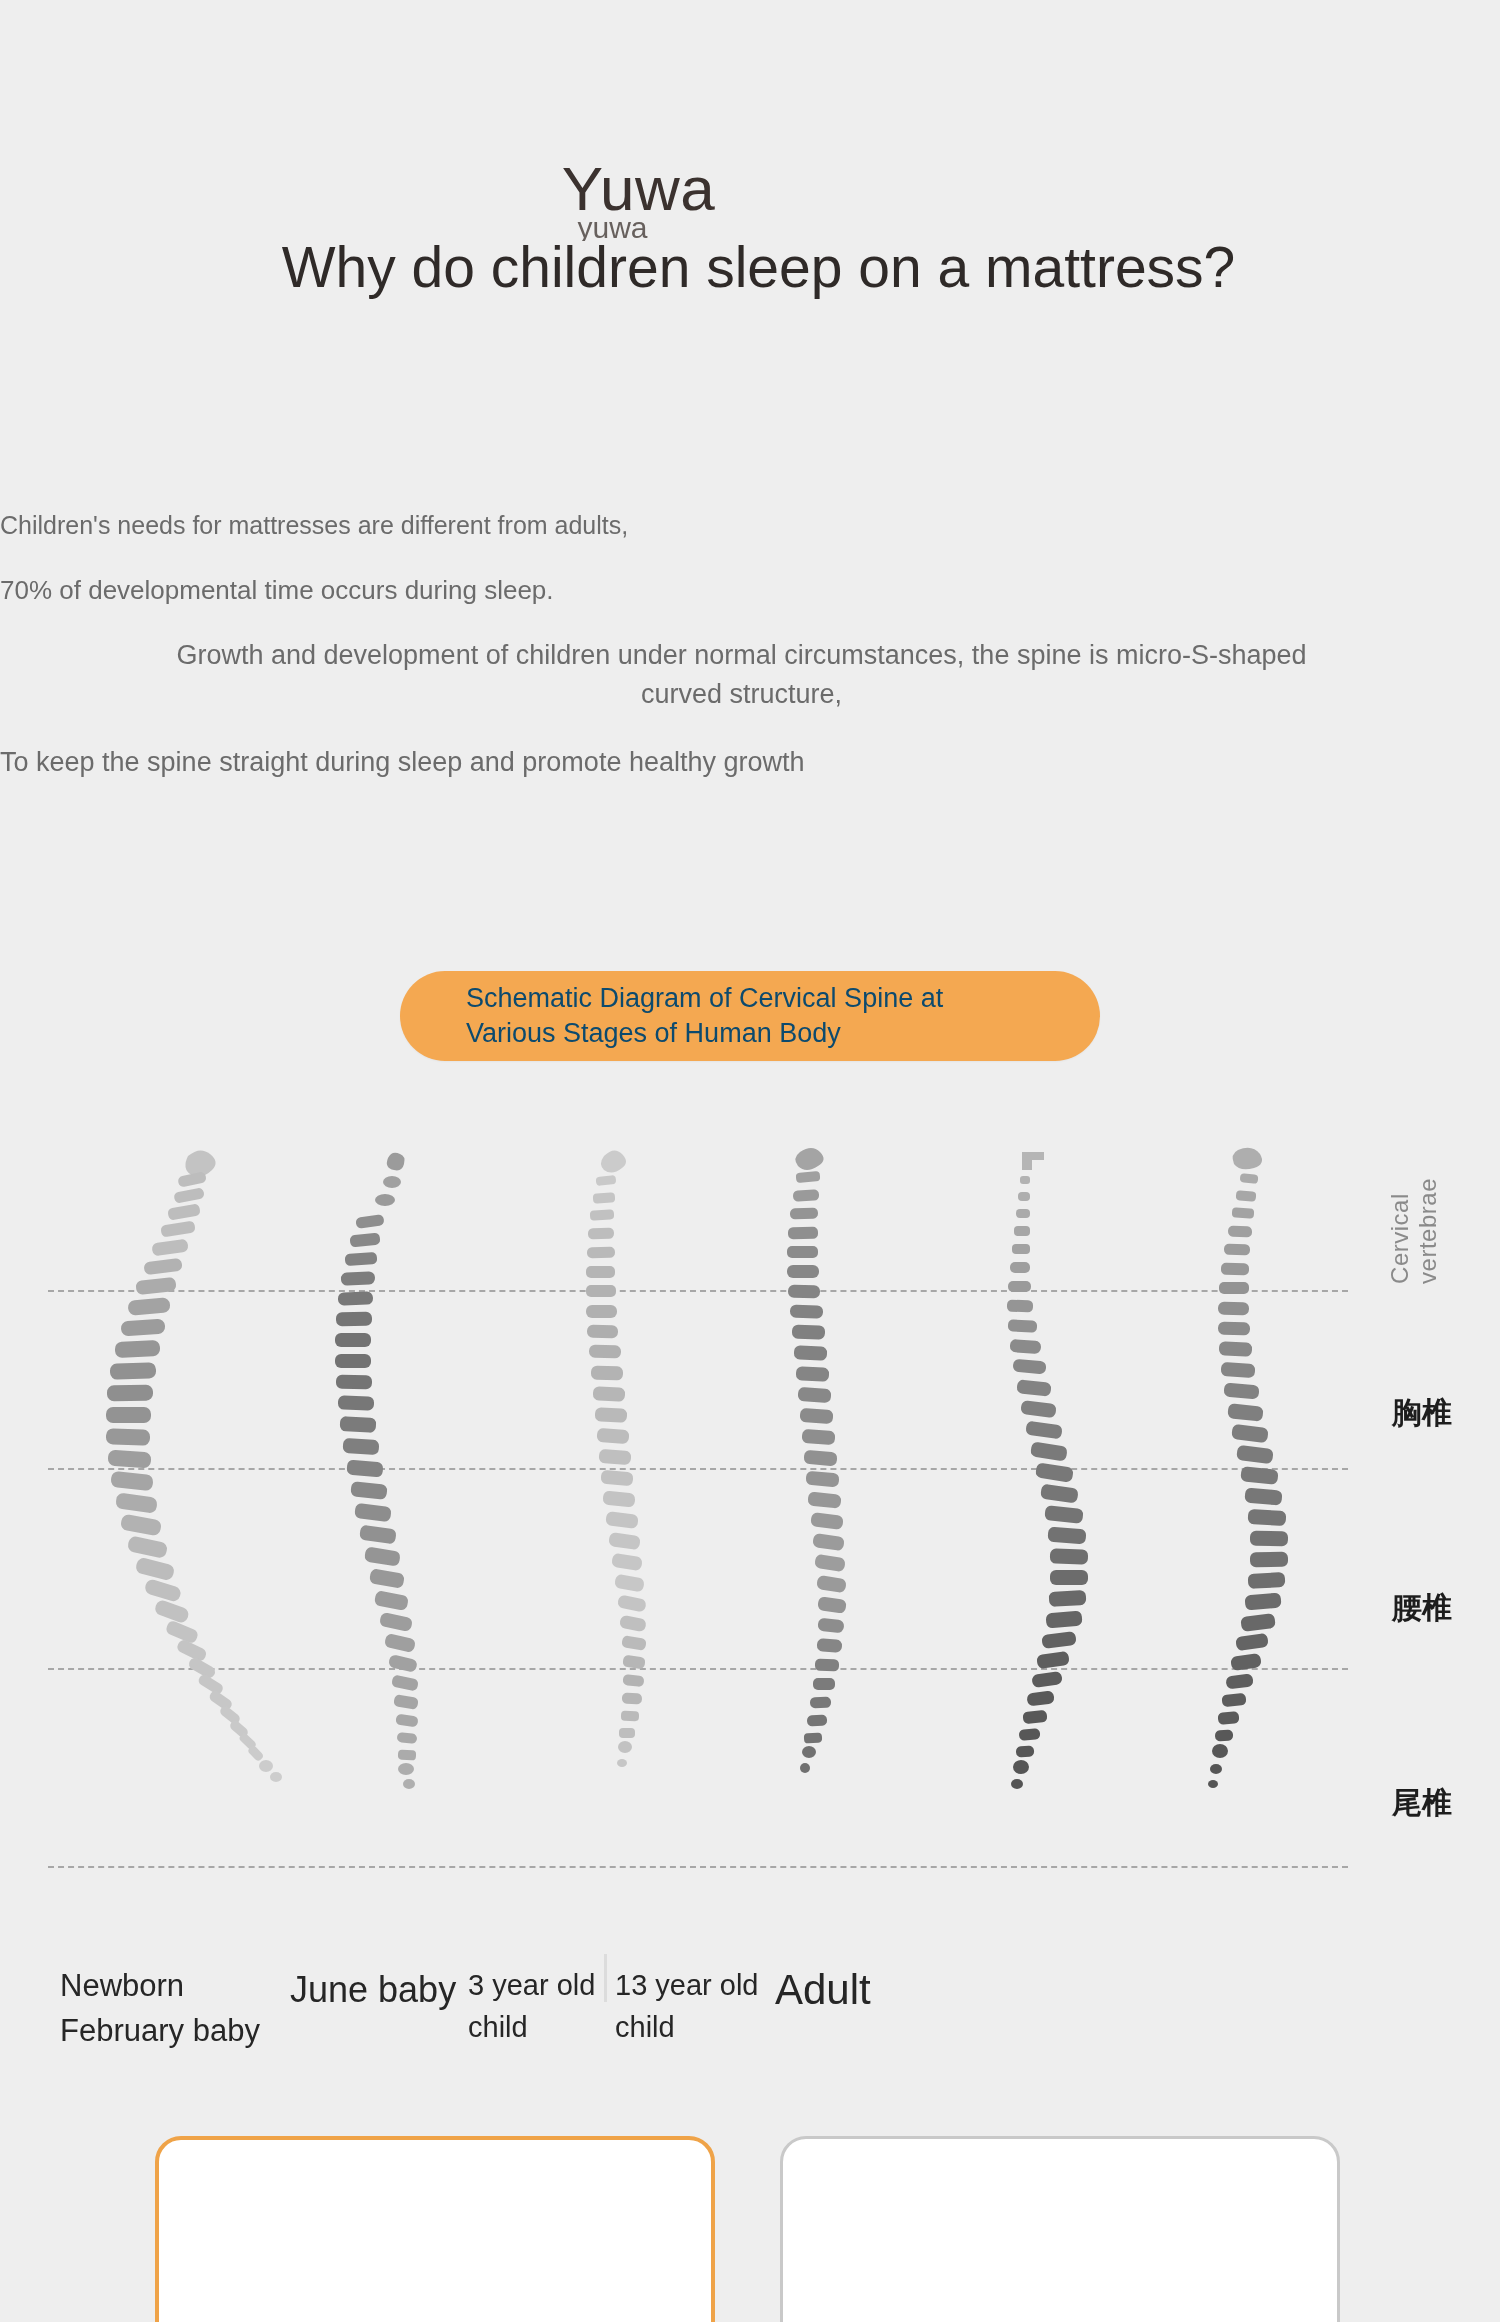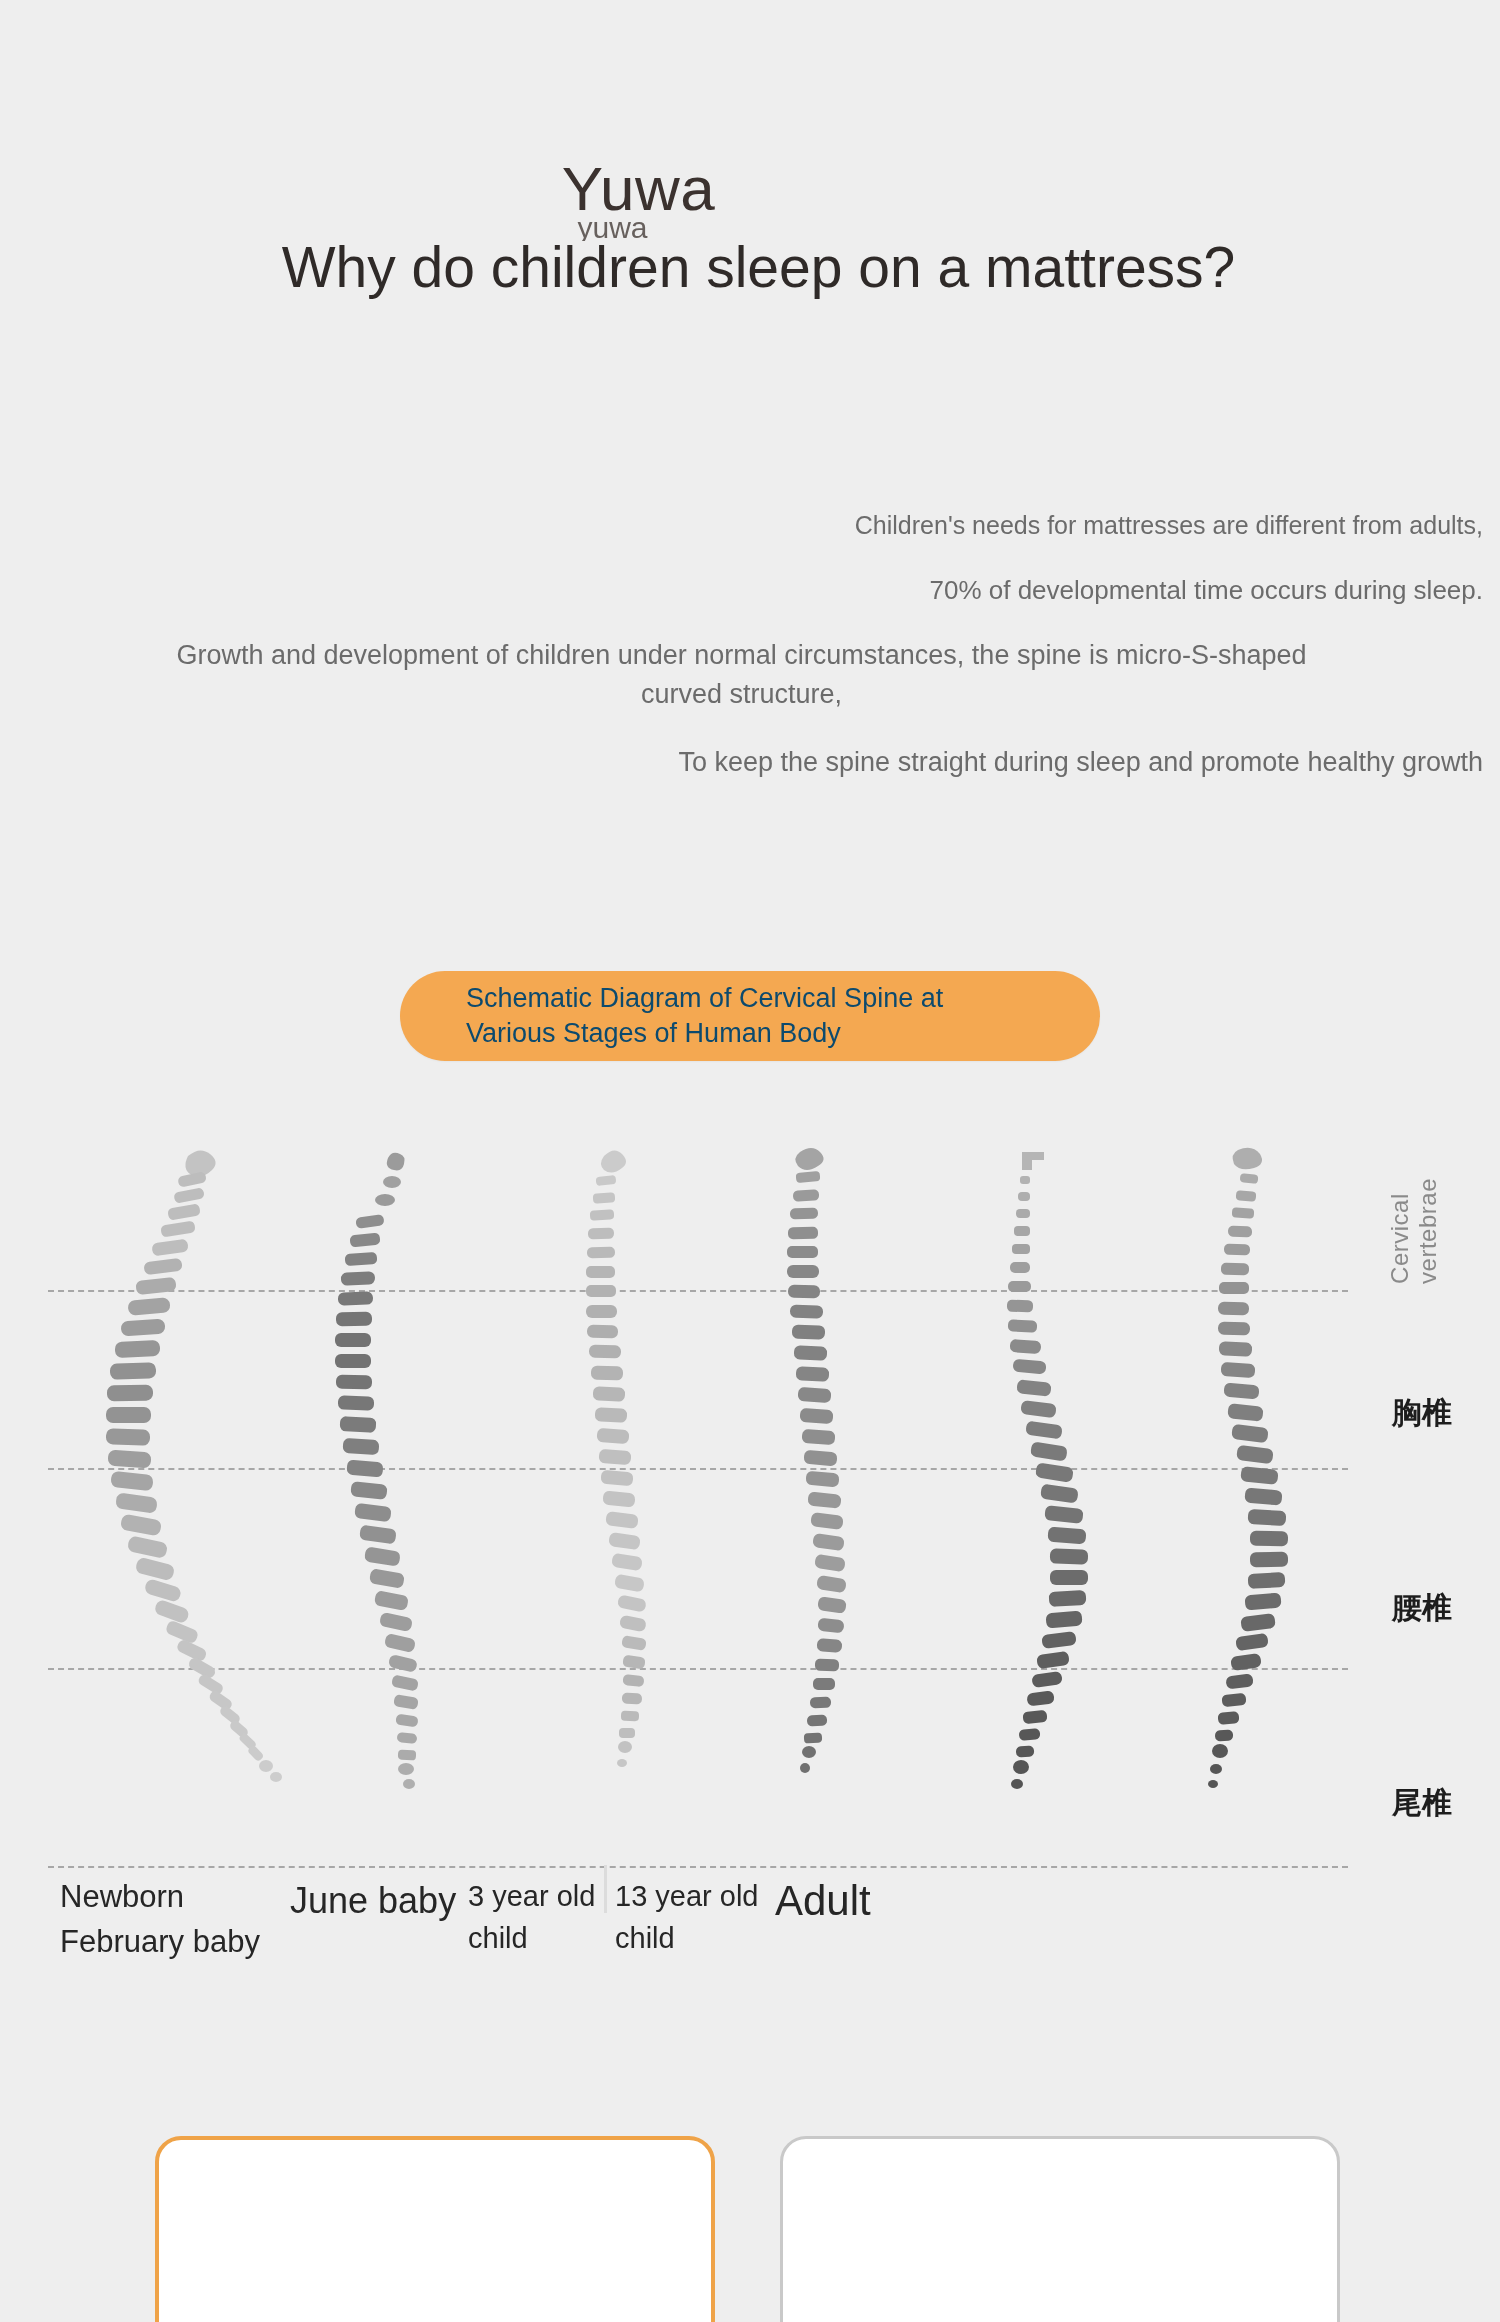--- a/index.html
+++ b/index.html
@@ -55,21 +55,21 @@
     line-height: 1.12;
   }
 
   
   .body-copy {
     position: absolute;
     left: 0; top: 500px;
     width: 1483px;
   }
   .copy-line {
-    text-align: right;
+    text-align: left;
     color: #6b6b6b;
     font-size: 25px;
     line-height: 1.42;
   }
   .copy-line.l0 { margin-top: 0;    font-size: 25px; }
   .copy-line.l1 { margin-top: 28px; font-size: 26px; }
   .copy-line.l2 { margin-top: 28px; font-size: 27px; padding: 0 150px; text-align: center; }
   .copy-line.l3 { margin-top: 27px; font-size: 25px; }
   .copy-line.l4 { margin-top: 30px; font-size: 27px; }
 
@@ -160,21 +160,21 @@
     text-align: center;
     font-family: "DejaVu Sans", sans-serif;
   }
   .vlab-cn.c1 { top: 240px; }
   .vlab-cn.c2 { top: 435px; }
   .vlab-cn.c3 { top: 630px; }
 
   
   .age-row {
     position: absolute;
-    left: 0; top: 1845px;
+    left: 0; top: 1934px;
     width: 1320px;
     height: 150px;
   }
   .age {
     position: absolute;
     color: #262626;
     line-height: 1.45;
     text-align: center;
   }
   .age.a0 { left: 60px;   top: 22px; width: 250px; font-size: 31px; text-align: left; }

